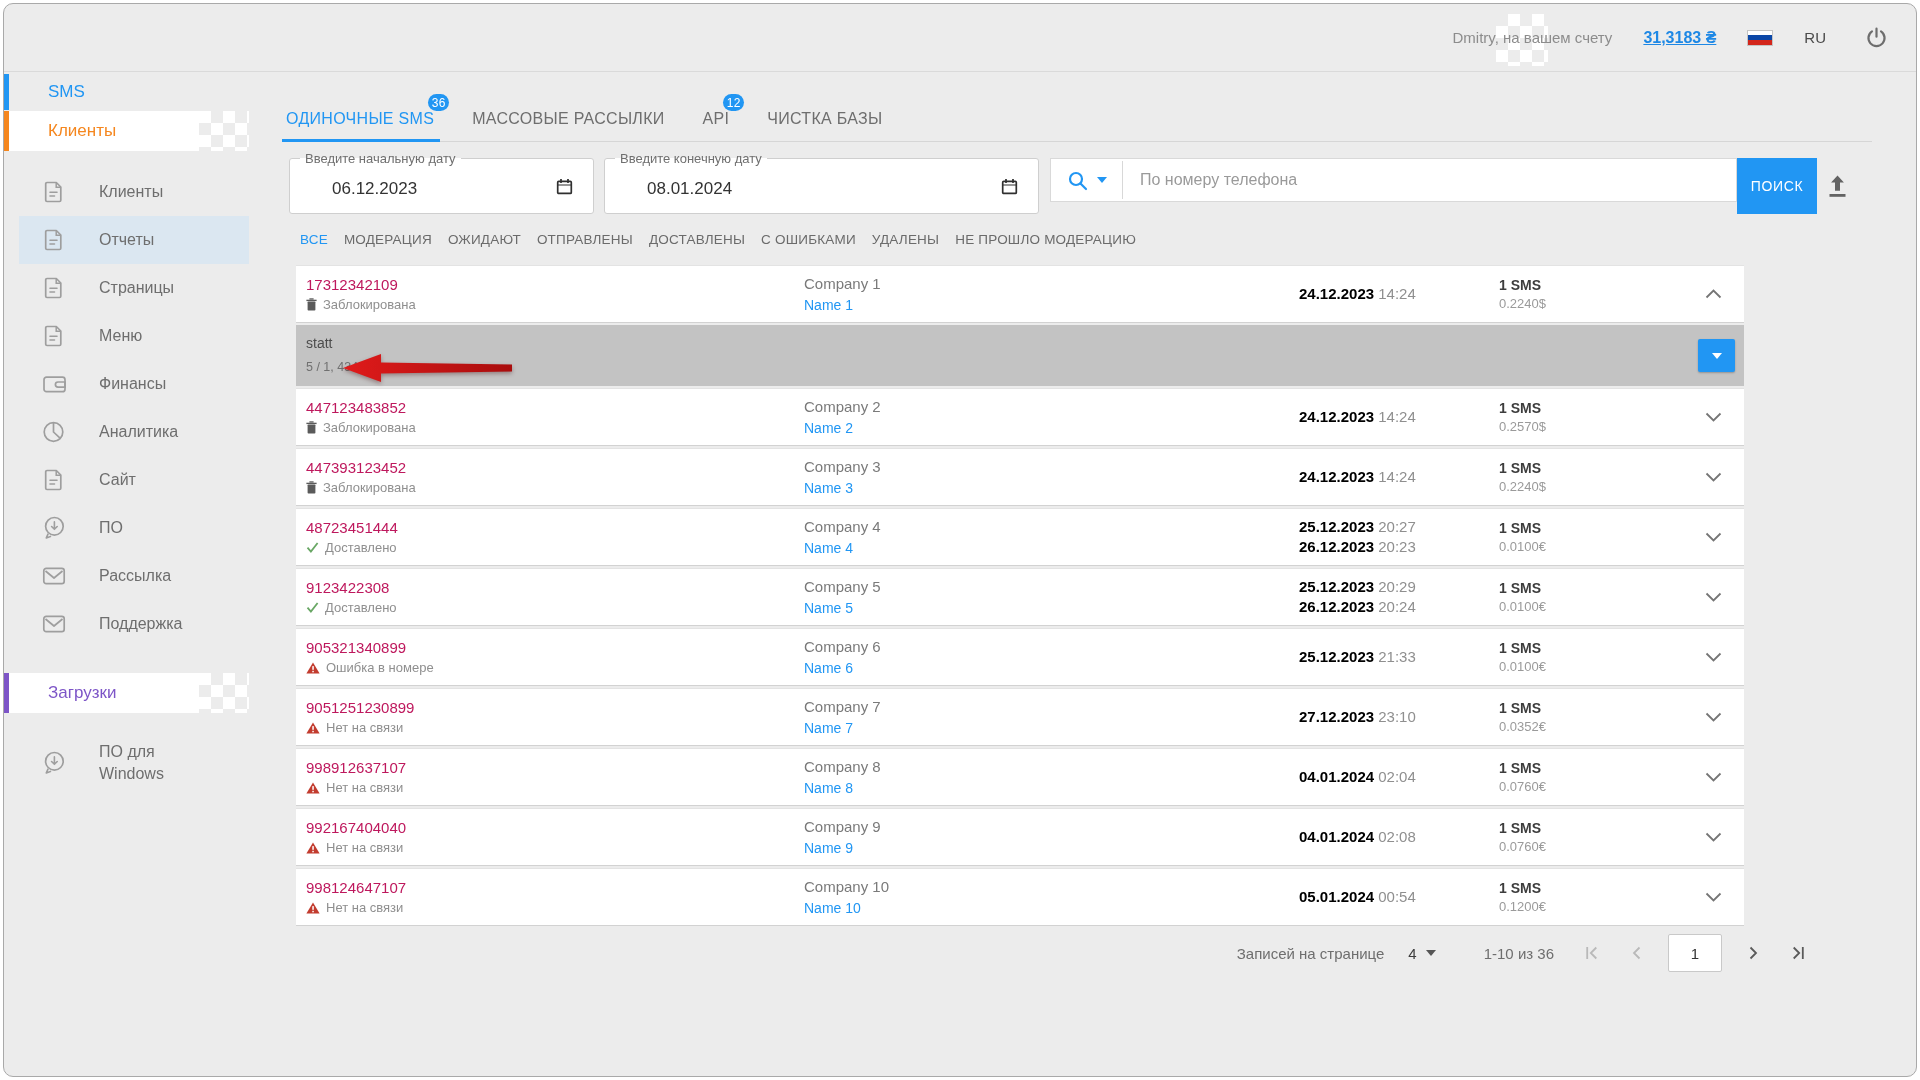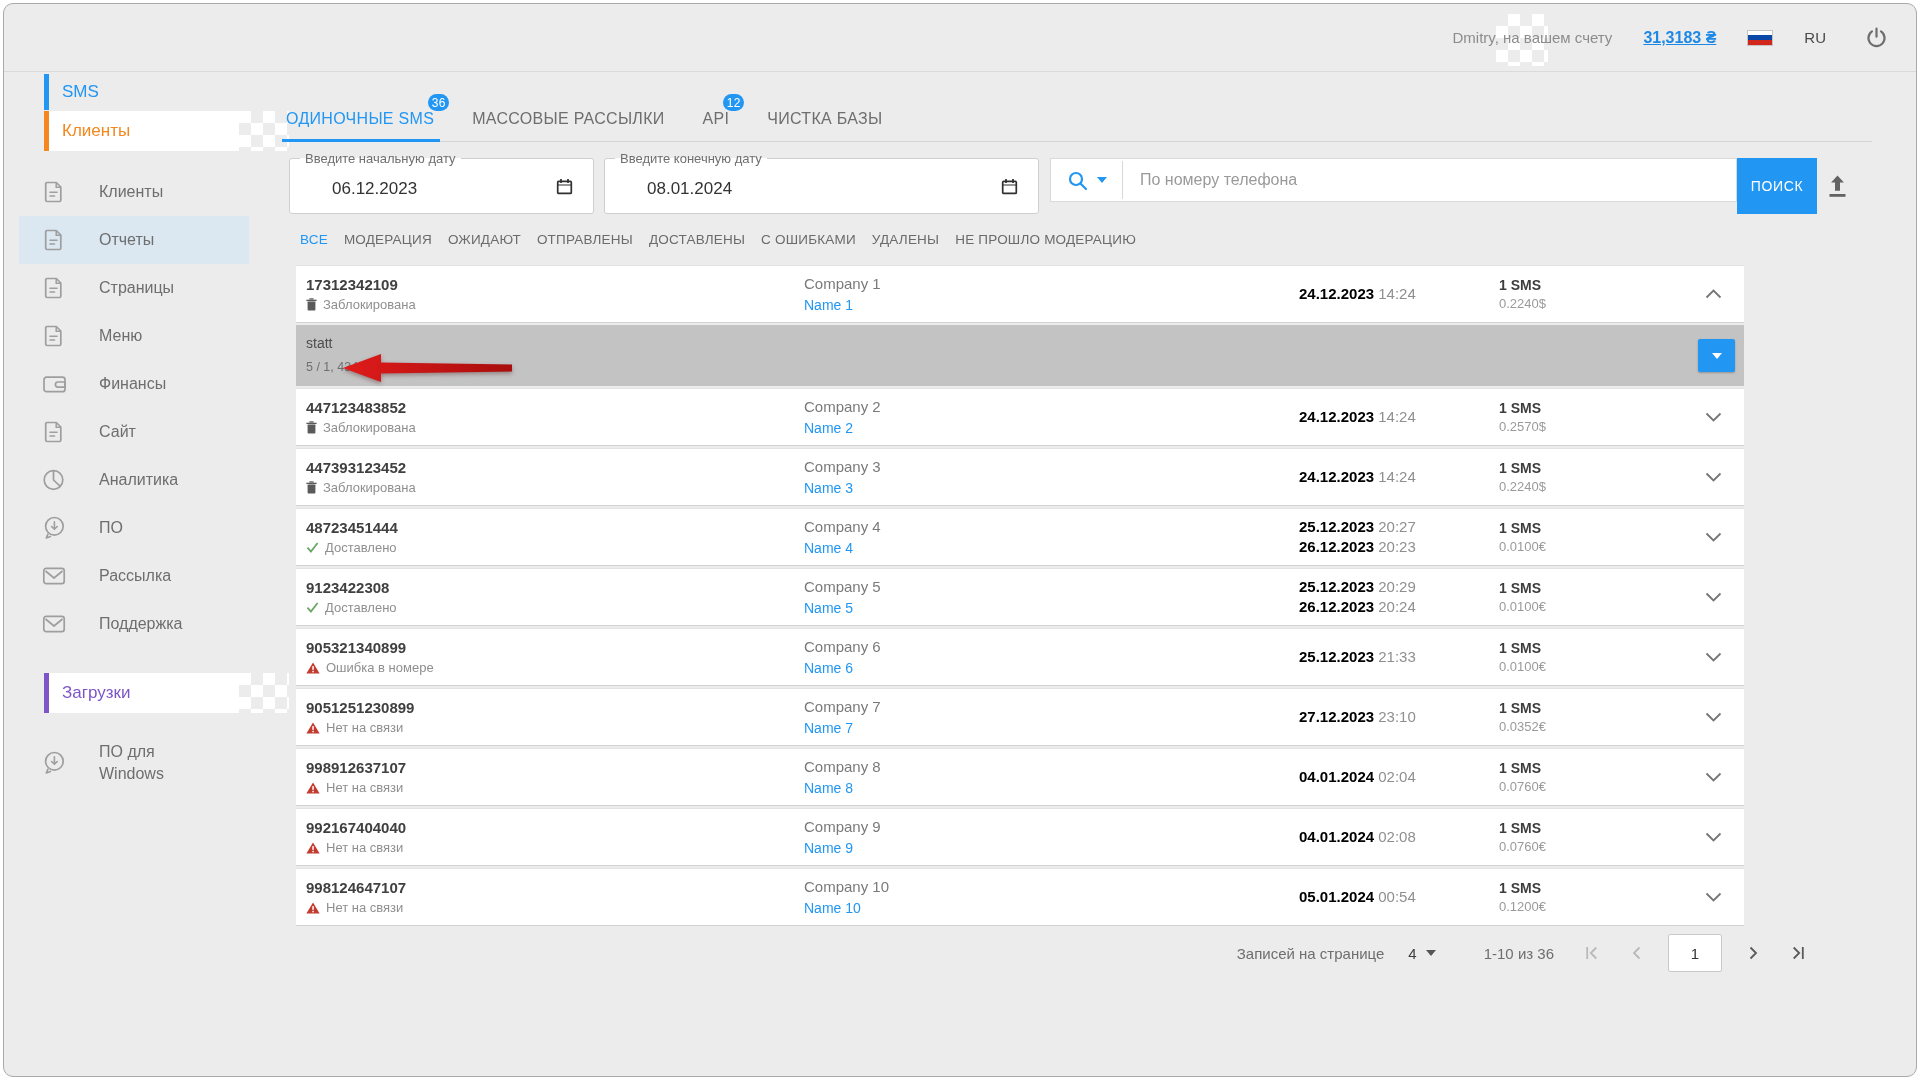--- a/index.html
+++ b/index.html
@@ -14,22 +14,22 @@
   .flag{width:26px;height:16px;border:1px solid #c4c4c4;display:flex;flex-direction:column;box-sizing:border-box;}
   .flag i{flex:1;display:block;}
   .flag .fw{background:#fff;}.flag .fb{background:#0b47a7;}.flag .fr{background:#d3261b;}
   .lang{font-size:15px;color:#4a4a4a;}
   .power{margin-left:8px;cursor:pointer;display:flex;}
   .checker{background-image:conic-gradient(var(--chk) 25%,transparent 0 50%,var(--chk) 0 75%,transparent 0);
     background-size:24px 24px;}
   .hdr-checker{position:absolute;left:1492px;top:10px;width:52px;height:52px;--chk:#fff;}
   
   .side{position:absolute;top:68px;left:0;width:245px;bottom:0;}
-  .sec{position:absolute;left:0;width:245px;display:flex;align-items:center;padding-left:18px;
-    box-sizing:border-box;font-size:17px;cursor:pointer;margin-left:40px;}
+  .sec{position:absolute;left:0;width:245px;display:flex;align-items:center;padding-left:44px;
+    box-sizing:border-box;font-size:17px;cursor:pointer;}
   .sec .bar{position:absolute;left:0;top:0;bottom:0;width:5px;}
   .sec-sms{top:2px;height:36px;color:var(--accent);}
   .sec-sms .bar{background:var(--accent);}
   .sec-clients{top:39px;height:40px;color:var(--orange);background:#fff;}
   .sec-clients .bar{background:var(--orange);}
   .sec-downloads{top:601px;height:40px;color:var(--purple);background:#fff;}
   .sec-downloads .bar{background:var(--purple);}
   .sec .sec-checker{position:absolute;right:0;top:0;bottom:0;width:50px;--chk:#ececec;}
   .side-nav{position:absolute;top:96px;left:0;right:0;}
   .s-item{height:48px;position:relative;cursor:pointer;}
@@ -73,21 +73,21 @@
   .upload{position:absolute;left:1576px;top:15px;cursor:pointer;display:flex;}
   
   .filters{position:absolute;left:51px;top:160px;display:flex;gap:16px;}
   .flt{font-size:13.5px;color:#6b6b6b;letter-spacing:.2px;cursor:pointer;white-space:nowrap;}
   .flt.active{color:var(--accent);}
   
   .tbl{position:absolute;left:47px;top:193px;width:1448px;}
   .row{position:relative;height:56px;background:#fff;border-top:1px solid #e3e3e3;
     border-bottom:1px solid #d2d2d2;margin-bottom:2px;}
   .c-phone{position:absolute;left:10px;top:50%;transform:translateY(-50%);}
-  .phone{font-size:15px;font-weight:bold;color:#404040;}
+  .phone{font-size:15px;font-weight:normal;color:#be185d;}
   .status{margin-top:4px;font-size:13px;color:#8f8f8f;display:flex;align-items:center;gap:6px;}
   .c-comp{position:absolute;left:508px;top:50%;transform:translateY(-50%);}
   .company{font-size:15px;color:#7a7a7a;}
   .name{margin-top:5px;font-size:14px;color:var(--accent);cursor:pointer;display:inline-block;}
   .c-dates{position:absolute;left:1003px;top:50%;transform:translateY(-50%);font-size:15px;color:#8f8f8f;line-height:20px;}
   .c-dates b{color:#000000;text-align:right;}
   .c-sms{position:absolute;left:1203px;top:50%;transform:translateY(-50%);}
   .sms{font-size:14px;font-weight:bold;color:#3d3d3d;}
   .price{margin-top:3px;font-size:13px;color:#9a9a9a;}
   .chev{position:absolute;left:1404px;top:50%;transform:translateY(-50%);cursor:pointer;padding:5px;display:flex;}
@@ -191,36 +191,36 @@
           <span class="ic">
             <svg width="25" height="22" viewBox="0 0 25 22" fill="none">
               <rect x="2" y="4.2" width="21" height="14.5" rx="2.5" stroke="#9e9e9e" stroke-width="1.7"></rect>
               <path d="M16 9h7v5.2h-7a2.6 2.6 0 0 1 0-5.2z" stroke="#9e9e9e" stroke-width="1.7"></path>
             </svg>
           </span>
           <span class="lbl">Финансы</span>
         </div>
         <div class="s-item">
           <span class="ic">
+            <svg width="23" height="23" viewBox="0 0 23 23" fill="none">
+              <circle cx="11.5" cy="11.5" r="9.3" stroke="#9e9e9e" stroke-width="1.7"></circle>
+              <path d="M11.5 2.2v9.3l6.8 6.4" stroke="#9e9e9e" stroke-width="1.7"></path>
+            </svg>
+          </span>
+          <span class="lbl">Аналитика</span>
+        </div>
+        <div class="s-item">
+          <span class="ic">
             <svg width="22" height="24" viewBox="0 0 22 24" fill="none">
               <path d="M5 2.5h9.3l4.5 4.5v13.2a1.3 1.3 0 0 1-1.3 1.3H5a1.3 1.3 0 0 1-1.3-1.3V3.8A1.3 1.3 0 0 1 5 2.5z" stroke="#9e9e9e" stroke-width="1.7" stroke-linejoin="round"></path>
               <path d="M14.2 2.8v4.4h4.4" stroke="#9e9e9e" stroke-width="1.5"></path>
               <path d="M8 12.2h7M8 16h4.5" stroke="#9e9e9e" stroke-width="1.6" stroke-linecap="round"></path>
             </svg>
           </span>
           <span class="lbl">Сайт</span>
-        </div>
-        <div class="s-item">
-          <span class="ic">
-            <svg width="23" height="23" viewBox="0 0 23 23" fill="none">
-              <circle cx="11.5" cy="11.5" r="9.3" stroke="#9e9e9e" stroke-width="1.7"></circle>
-              <path d="M11.5 2.2v9.3l6.8 6.4" stroke="#9e9e9e" stroke-width="1.7"></path>
-            </svg>
-          </span>
-          <span class="lbl">Аналитика</span>
         </div>
         <div class="s-item">
           <span class="ic">
             <svg width="24" height="25" viewBox="0 0 24 25" fill="none">
               <circle cx="12.4" cy="10.8" r="8.8" stroke="#9e9e9e" stroke-width="1.7"></circle>
               <path d="M12.4 6.4v7.2M9.6 11l2.8 2.8 2.8-2.8" stroke="#9e9e9e" stroke-width="1.6" stroke-linecap="round" stroke-linejoin="round"></path>
               <path d="M6.2 18.2L4.3 22.4l4.8-1.7" stroke="#9e9e9e" stroke-width="1.6" stroke-linejoin="round"></path>
             </svg>
           </span>
           <span class="lbl">ПО</span>

